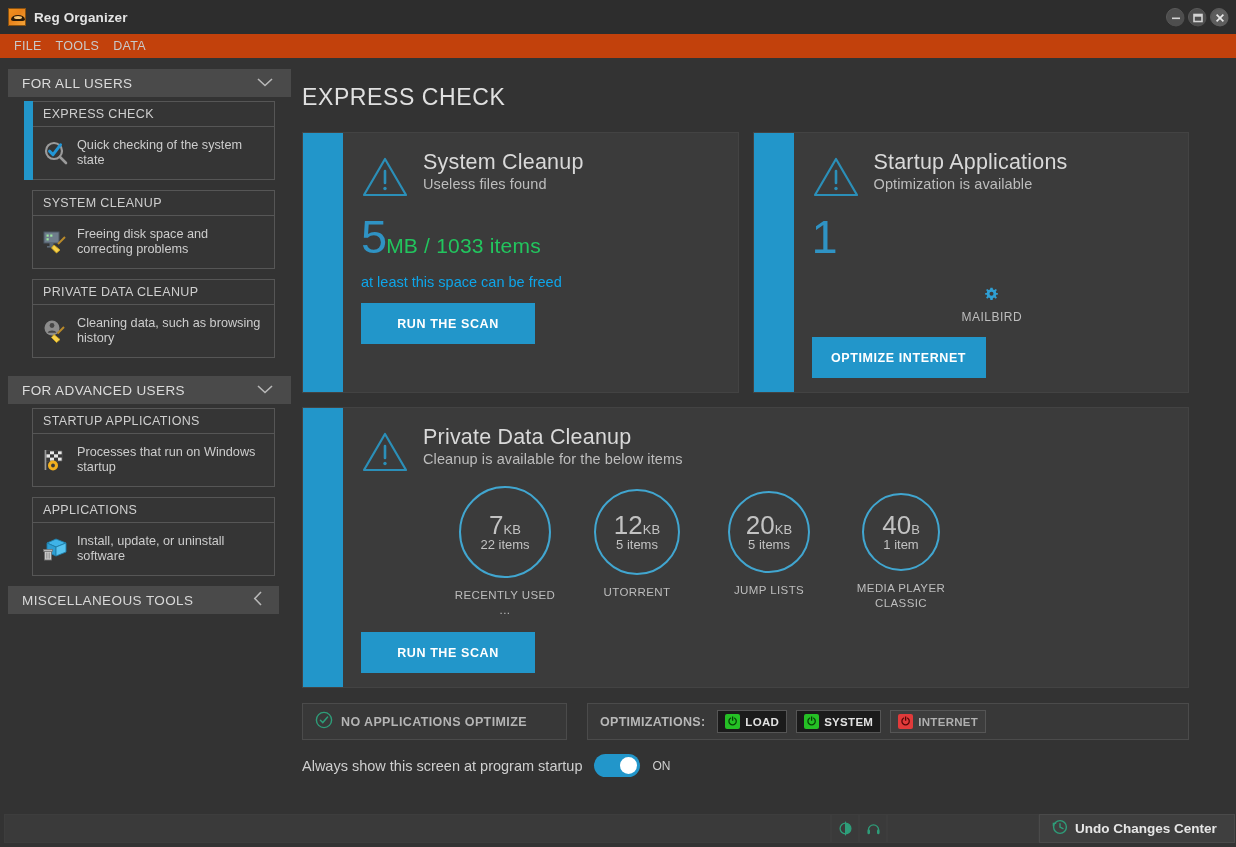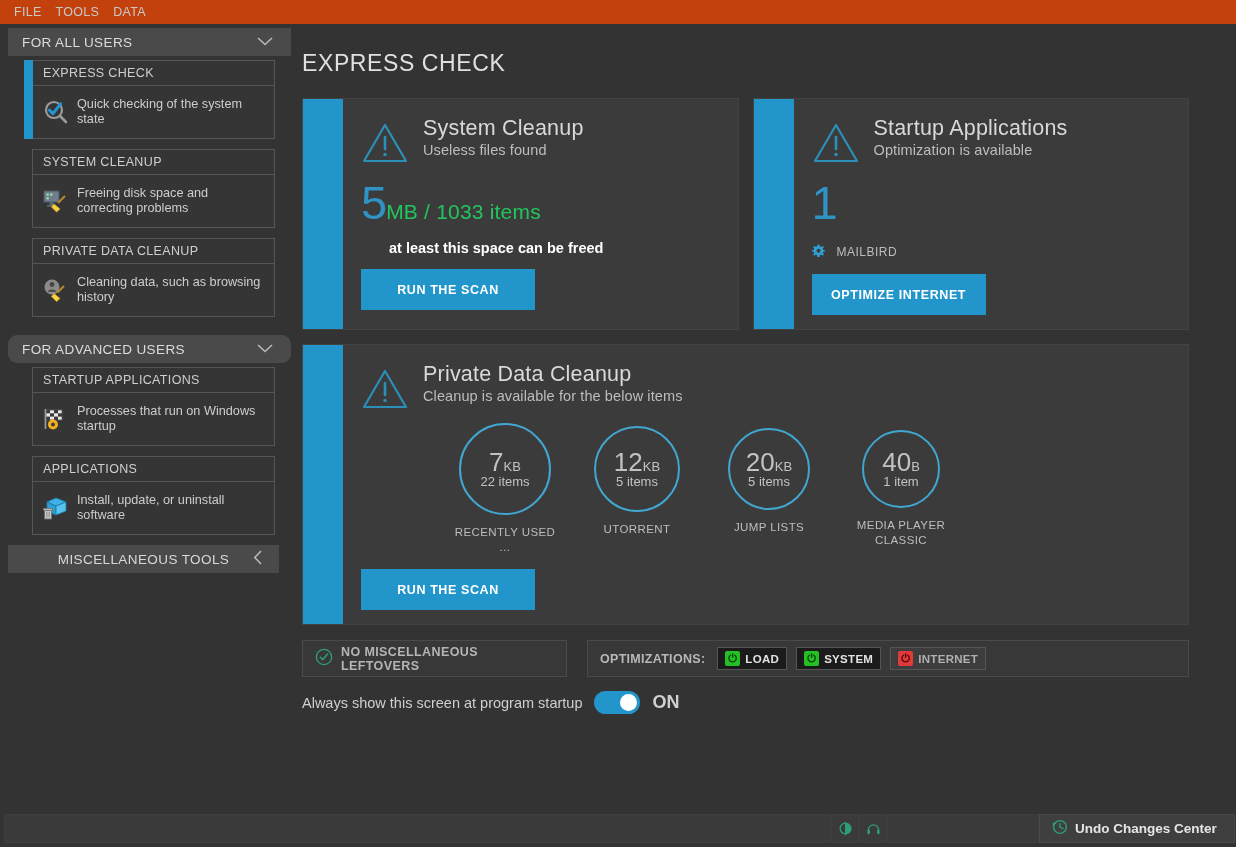--- a/index.html
+++ b/index.html
@@ -71,21 +71,21 @@
     letter-spacing: 0.3px;
   }
 
   
   .body-split { flex: 1 1 auto; display: flex; min-height: 0; position: relative; }
 
   
   .sidebar {
     width: 291px; flex: 0 0 291px;
     background: #333333;
-    padding-top: 4px;
+    padding-top: 11px;
     position: relative;
   }
   .group-header {
     height: 28px; width: 283px;
     background: #4a4a4a;
     display: flex; align-items: center;
     padding: 0 14px 0 14px;
     color: #dcdcdc; font-size: 13.5px;
     letter-spacing: 0.4px;
     margin-left: 8px;
@@ -186,27 +186,27 @@
   .bignum-row { margin-top: 18px; display: flex; align-items: baseline; }
   .bignum {
     font-size: 47px; color: #2f93c4; font-weight: 300;
     line-height: 40px; letter-spacing: -1px;
   }
   .bignum-unit {
     font-size: 21px; color: #22c55e; font-weight: 300;
     letter-spacing: 0.2px;
   }
   .note {
-    font-size: 14.5px; color: #ffffff; font-weight: 700;
+    font-size: 14.5px; color: #0ea5e9; font-weight: 400;
     margin-top: 16px;
-    margin-left: 28px;
   }
   .subitem {
-    display: flex; align-items: center; gap: 12px;
-    margin-top: 20px;
+    display: flex; align-items: center; gap: 6px;
+    margin-top: 29px;
+    flex-direction: column;
   }
   .subitem-label {
     font-size: 12px; color: #bdbdbd; letter-spacing: 0.5px;
   }
   .btn-primary {
     margin-top: 13px;
     display: inline-flex; align-items: center; justify-content: center;
     height: 41px; min-width: 174px; padding: 0 16px;
     background: #2296ca; color: #ffffff;
     font-size: 12.5px; font-weight: bold;
@@ -286,21 +286,21 @@
   .toggle-text { font-size: 14.5px; color: #cfcfcf; font-weight: 300; }
   .switch {
     width: 46px; height: 23px; border-radius: 12px;
     background: #2296ca; position: relative;
   }
   .switch .knob {
     position: absolute; right: 3px; top: 3px;
     width: 17px; height: 17px; border-radius: 50%;
     background: #ffffff;
   }
-  .toggle-state { font-size: 18px; color: #d0d0d0; font-weight: 700; }
+  .toggle-state { font-size: 12px; color: #d0d0d0; font-weight: 400; }
 
   
   .statusbar {
     height: 37px; flex: 0 0 37px;
     background: #333333;
     display: flex; align-items: center;
     padding: 0 1px 0 4px;
     gap: 0;
   }
   .sb-wide {
@@ -323,20 +323,45 @@
     display: flex; align-items: center; gap: 7px;
     padding-left: 12px;
     color: #e6e6e6; font-size: 13.5px; font-weight: bold;
   }
 </style>
 </head>
 <body>
 
 <div class="app">
 
+  <div class="titlebar">
+    <div class="app-icon"></div>
+    <div class="app-title">Reg Organizer</div>
+    <div class="win-btns">
+      <div class="win-btn">
+        <svg width="18" height="18" viewBox="0 0 18 18">
+            <circle cx="9" cy="9" r="8.5" fill="#4e4e4e"></circle>
+            <rect x="5" y="8.5" width="8" height="1.6" fill="#d4d4d4"></rect>
+          </svg>
+      </div>
+      <div class="win-btn">
+        <svg width="18" height="18" viewBox="0 0 18 18">
+            <circle cx="9" cy="9" r="8.5" fill="#4e4e4e"></circle>
+            <rect x="5" y="5.5" width="8" height="7" fill="none" stroke="#d4d4d4" stroke-width="1.6"></rect>
+            <rect x="5" y="5.5" width="8" height="2.2" fill="#d4d4d4"></rect>
+          </svg>
+      </div>
+      <div class="win-btn close">
+        <svg width="18" height="18" viewBox="0 0 18 18">
+            <circle cx="9" cy="9" r="8.5" fill="#5d5d5d"></circle>
+            <path d="M5.6 5.6 L12.4 12.4 M12.4 5.6 L5.6 12.4" stroke="#e8e8e8" stroke-width="1.7"></path>
+          </svg>
+      </div>
+    </div>
+  </div>
 
   <div class="menubar">
     <div class="menu-item">FILE</div>
     <div class="menu-item">TOOLS</div>
     <div class="menu-item">DATA</div>
   </div>
 
   <div class="body-split">
 
     <div class="sidebar">
@@ -395,21 +420,21 @@
                 <path d="M4.6 13.8 C5.6 10.8 12.4 10.8 13.4 13.8 Z" fill="#454545"></path>
                 <path d="M21 8 L14.5 14.5" stroke="#b98a2a" stroke-width="2"></path>
                 <path d="M11 15.5 L17 20.5 L13.5 23.5 L8.5 18.5 Z" fill="#f7d14a" stroke="#c9a31f" stroke-width="0.9"></path>
               </svg>
             </span>
             <span class="nav-desc">Cleaning data, such as browsing history</span>
           </div>
         </div>
       </div>
 
-      <div class="group-header" style="margin-top:18px;border-radius:9px;">
+      <div class="group-header" style="margin-top:18px;">
         <span>FOR ADVANCED USERS</span>
         <span class="chev">
           <svg width="16" height="10" viewBox="0 0 16 10">
               <path d="M1 1.5 L8 8 L15 1.5" fill="none" stroke="#b8b8b8" stroke-width="1.6"></path>
             </svg>
         </span>
       </div>
       <div class="group-items">
 
         <div class="nav-card">
@@ -444,21 +469,21 @@
                 <rect x="1.5" y="14" width="7" height="9" fill="#cfcfcf" stroke="#6e6e6e" stroke-width="0.9"></rect>
                 <rect x="0.6" y="12.4" width="8.8" height="2" fill="#b9b9b9" stroke="#6e6e6e" stroke-width="0.7"></rect>
                 <path d="M3.4 15.6 L3.4 21.6 M5 15.6 L5 21.6 M6.6 15.6 L6.6 21.6" stroke="#8a8a8a" stroke-width="0.8"></path>
               </svg>
             </span>
             <span class="nav-desc">Install, update, or uninstall software</span>
           </div>
         </div>
       </div>
 
-      <div class="misc-header" style="margin-top:4px;justify-content:center;">
+      <div class="misc-header" style="margin-top:4px;">
         <span>MISCELLANEOUS TOOLS</span>
         <span class="chev">
           <svg width="10" height="16" viewBox="0 0 10 16">
               <path d="M8 1.5 L1.8 8 L8 14.5" fill="none" stroke="#b8b8b8" stroke-width="1.6"></path>
             </svg>
         </span>
       </div>
     </div>
 
     <div class="main">
@@ -593,21 +618,21 @@
       </div>
 
       <div class="bottom-strip">
         <div class="panel panel-left">
           <span>
             <svg width="18" height="18" viewBox="0 0 18 18">
               <circle cx="9" cy="9" r="7.6" fill="none" stroke="#2e9d79" stroke-width="1.4"></circle>
               <path d="M5.4 9.2 L7.8 11.6 L12.6 6" fill="none" stroke="#2e9d79" stroke-width="1.5" stroke-linecap="round"></path>
             </svg>
           </span>
-          <span class="ok-label">NO MISCELLANEOUS LEFTOVERS</span>
+          <span class="ok-label">NO APPLICATIONS OPTIMIZE</span>
         </div>
 
         <div class="panel panel-right">
           <span class="opt-label">OPTIMIZATIONS:</span>
           <span class="chip">
             <span class="pwr">⏻</span>
             <span>LOAD</span>
           </span>
           <span class="chip">
             <span class="pwr">⏻</span>

